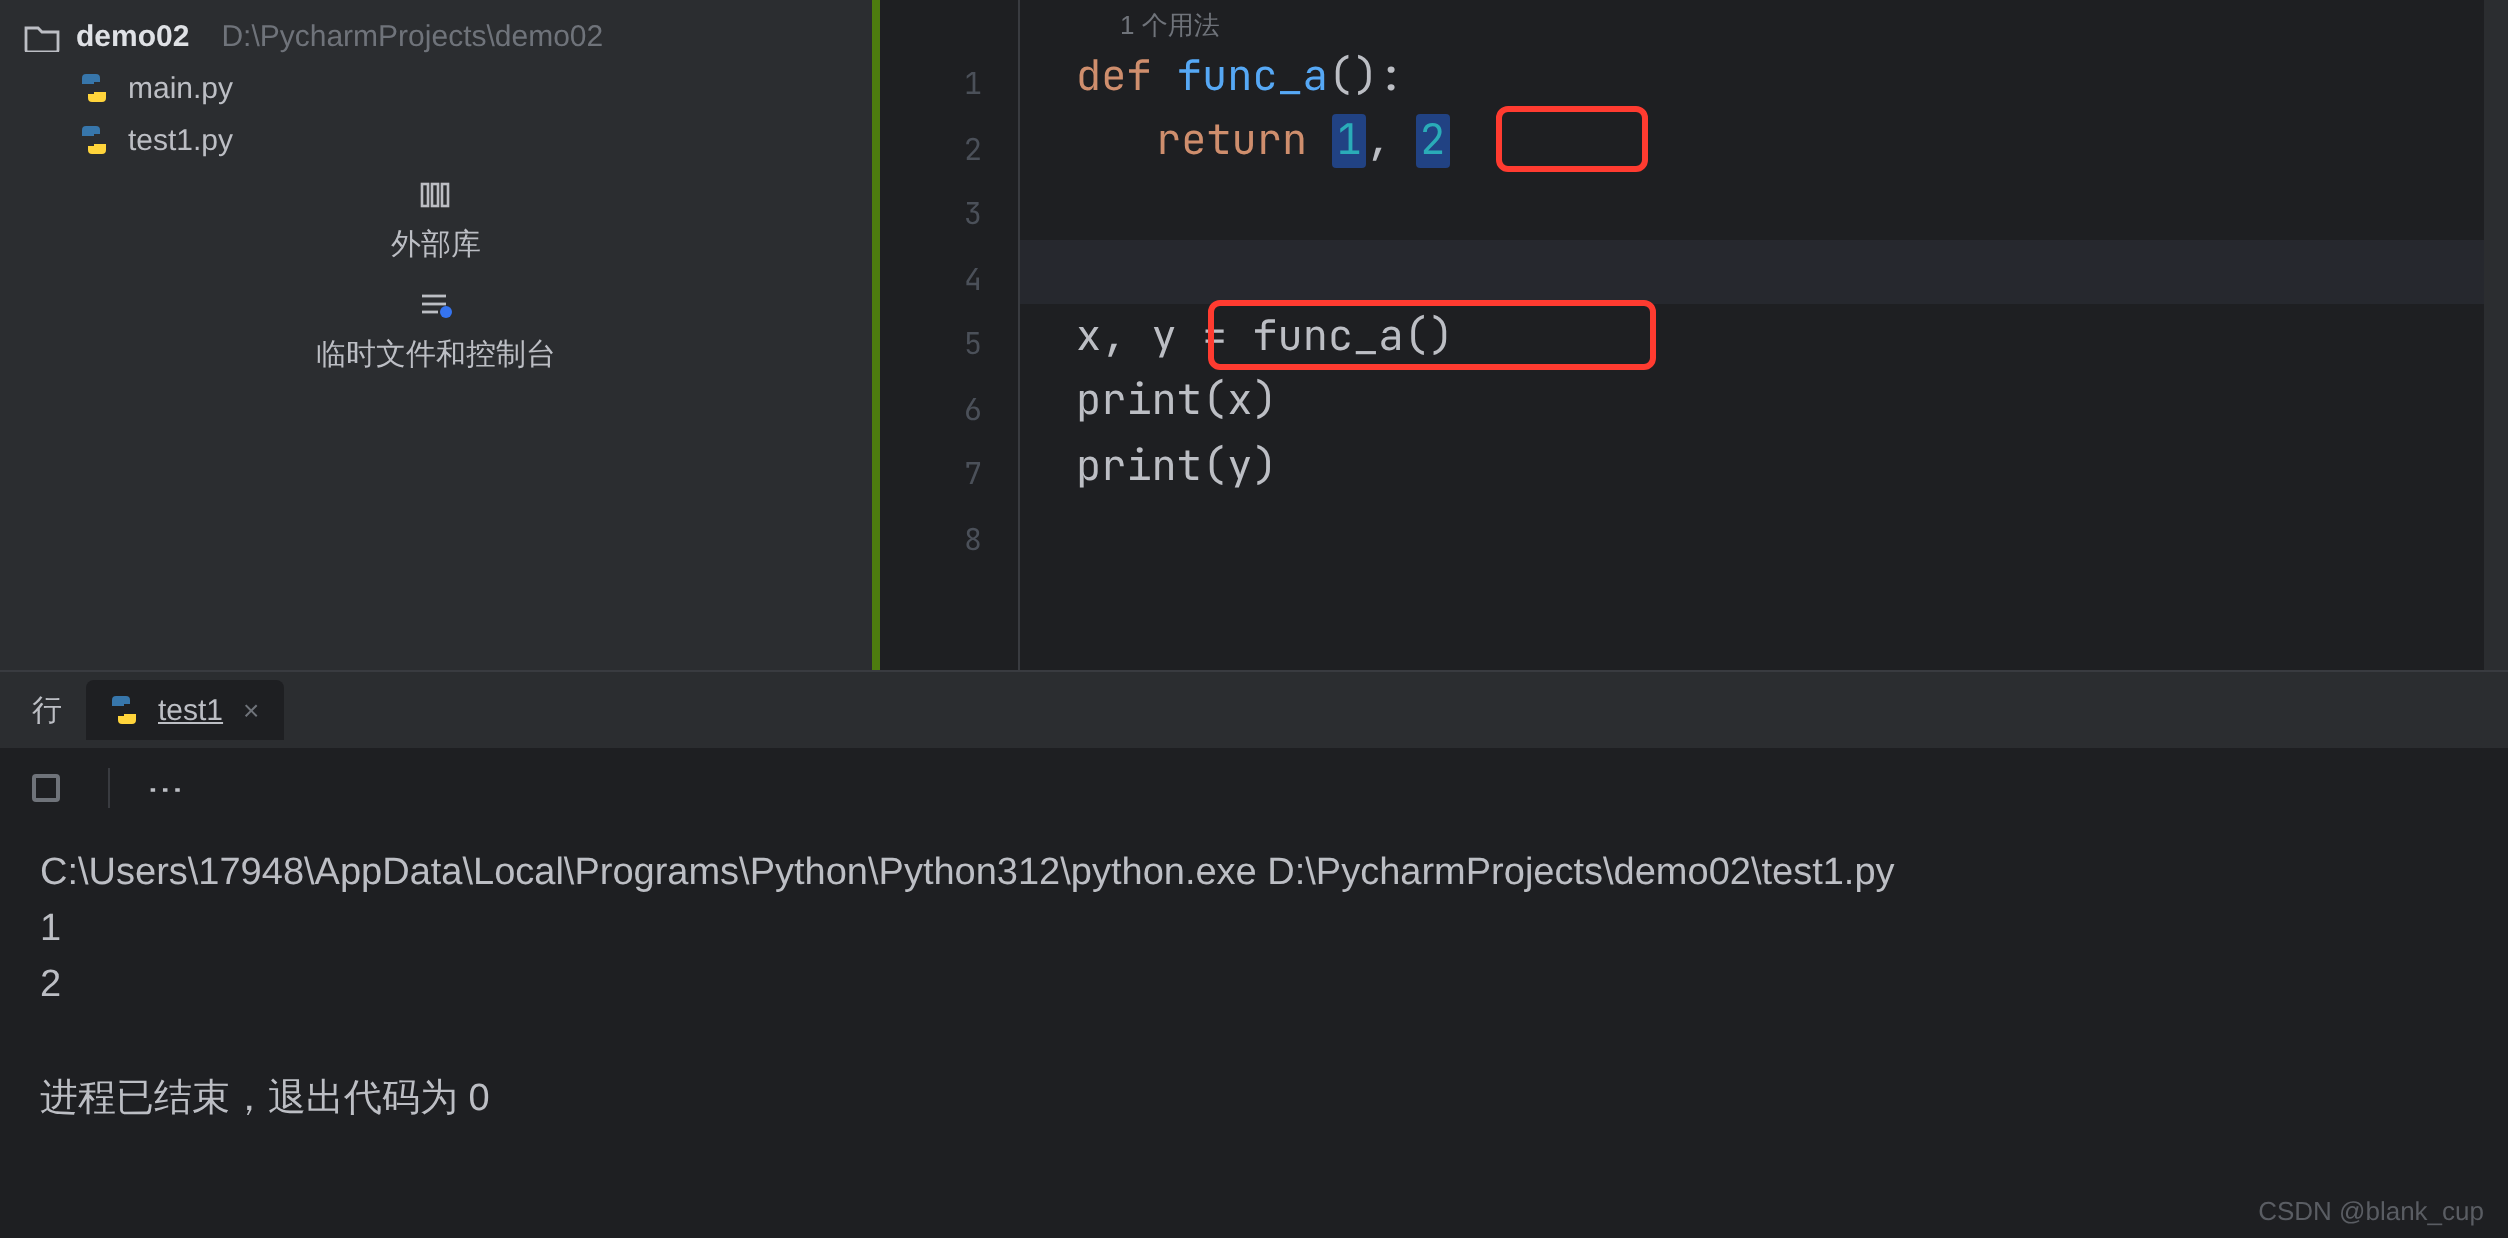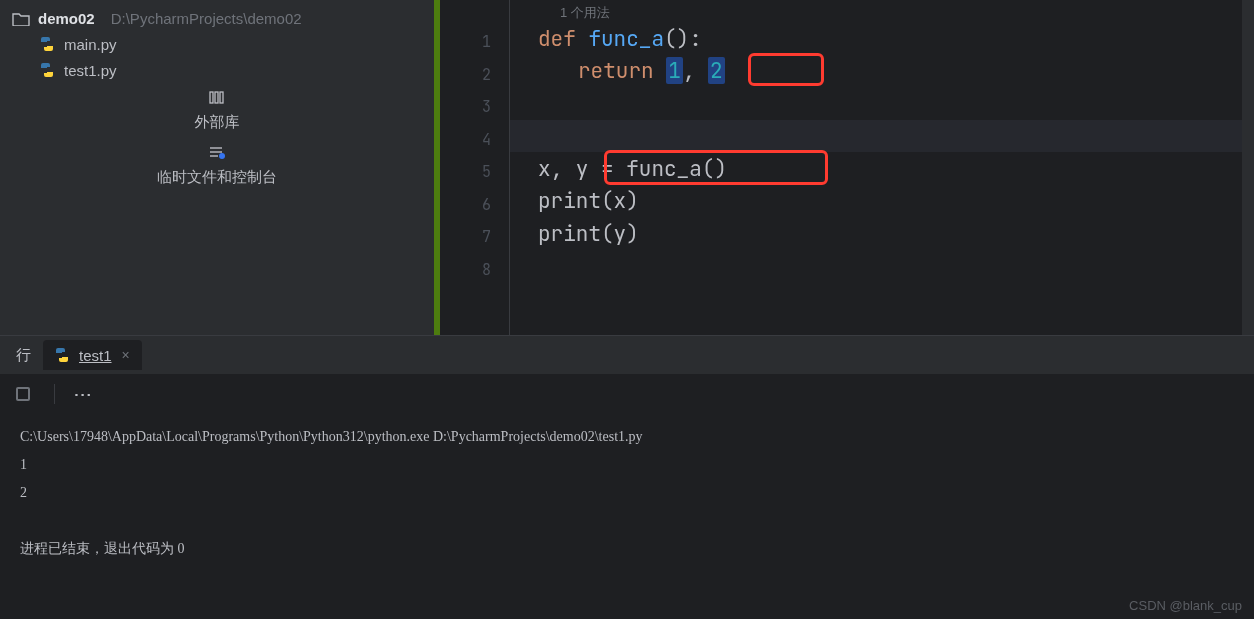--- a/index.html
+++ b/index.html
@@ -13,21 +13,21 @@
       position: relative;
     }
     .top-area {
       display: flex;
       height: 335px;
     }
     .sidebar {
       width: 440px;
       background: #2b2d30;
       padding: 6px 0;
-      border-right: 6px solid #4d7c0f;
+      border-right: 4px solid #4d7c0f;
     }
     .project-root {
       display: flex;
       align-items: center;
       padding: 4px 12px;
       gap: 8px;
     }
     .folder-icon {
       width: 18px;
       height: 14px;
@@ -197,22 +197,22 @@
     .more-dots {
       color: #bcbec4;
       font-size: 18px;
       letter-spacing: -2px;
       line-height: 8px;
       writing-mode: vertical-lr;
     }
     .console {
       flex: 1;
       padding: 8px 20px;
-      font-family: Liberation Serif, serif;
-      font-size: 14px;
+      font-family: Liberation Sans, sans-serif;
+      font-size: 19px;
       color: #bcbec4;
       overflow: hidden;
     }
     .console-line {
       min-height: 28px;
       display: flex;
       align-items: center;
       white-space: pre;
     }
     .exit-code { color: #bcbec4; }

